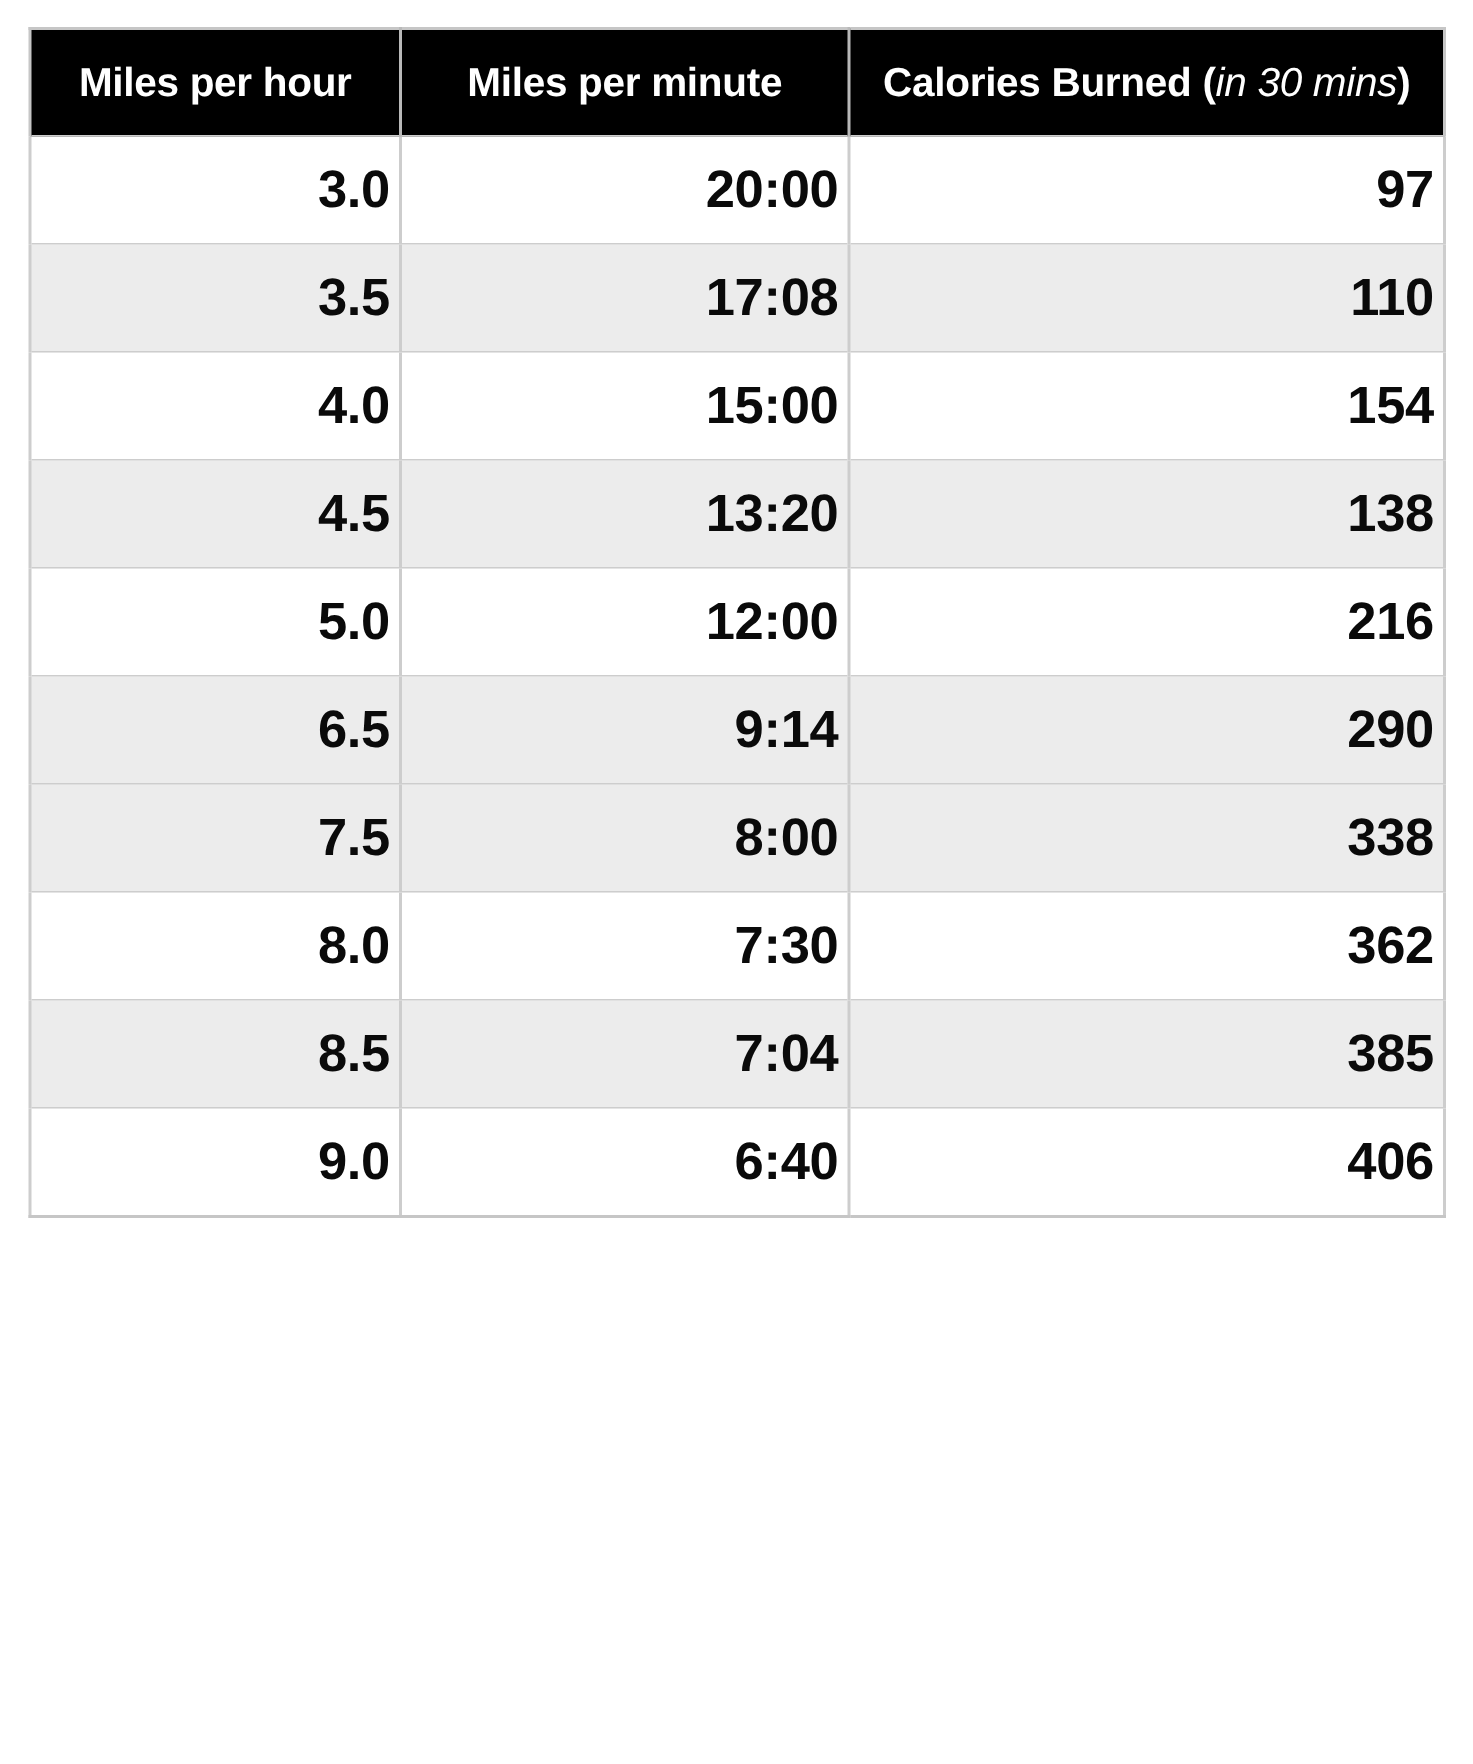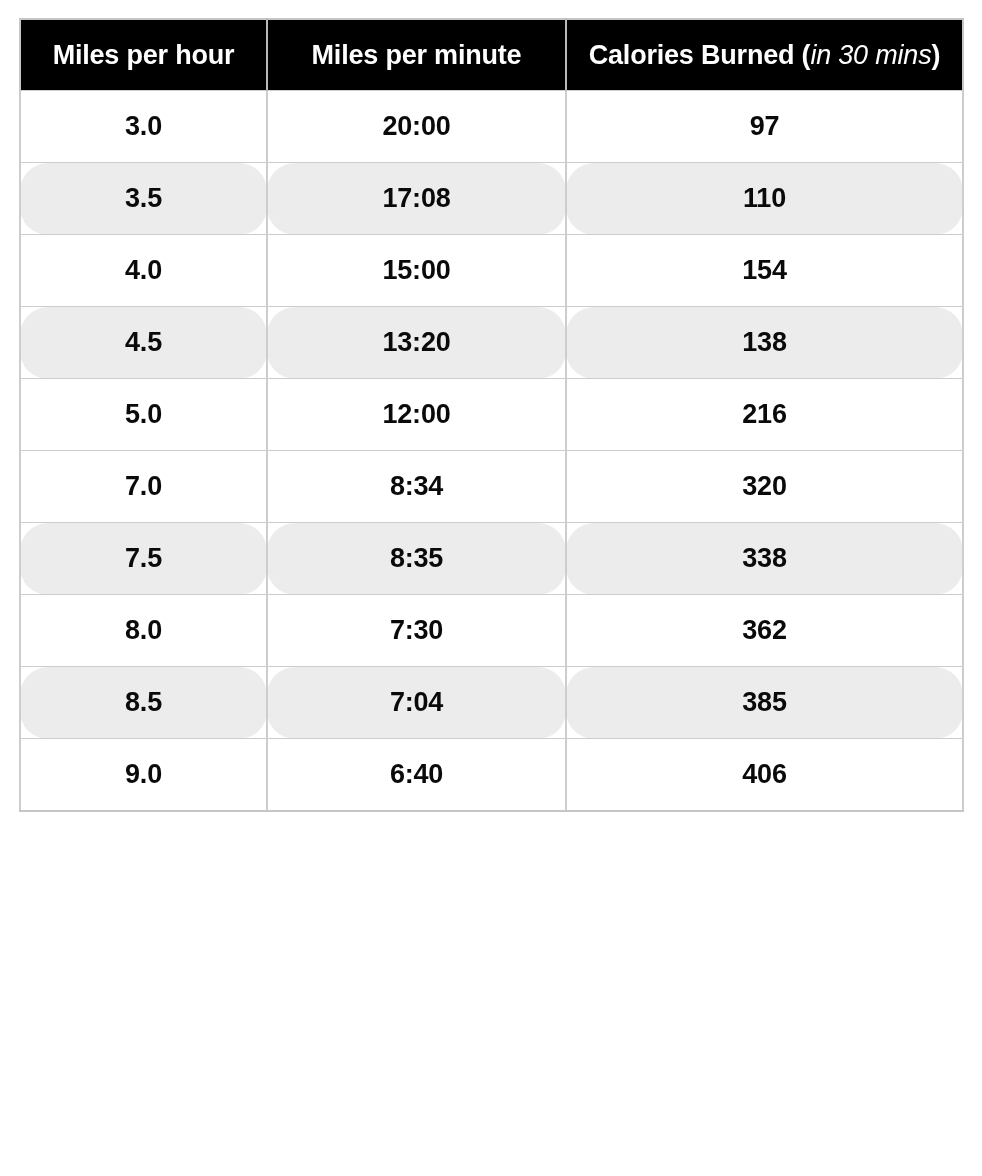--- a/index.html
+++ b/index.html
@@ -70,37 +70,36 @@
 
   th .hdr-italic {
     font-style: italic;
     font-weight: normal;
   }
 
   tbody td {
     height: 71px;
     padding: 0 6px;
     color: #0a0a0a;
-    font-size: 27px;
+    font-size: 35px;
     font-weight: bold;
-    text-align: center;
+    text-align: right;
     vertical-align: middle;
     letter-spacing: -0.2px;
     border: 1px solid #cdcdcd;
     border-left-width: 2px;
     border-right-width: 2px;
     white-space: nowrap;
   }
 
   tbody tr.row-even td {
     background: #ffffff;
   }
   tbody tr.row-odd td {
     background: #ececec;
-    border-radius: 28px;
   }
 
   tbody tr:last-child td {
     border-bottom: 2px solid #c6c6c6;
   }
 </style>
 </head>
 <body>
 
 <div class="page">
@@ -146,28 +145,28 @@
           <tr class="row-odd">
             <td>4.5</td>
             <td>13:20</td>
             <td>138</td>
           </tr>
           <tr class="row-even">
             <td>5.0</td>
             <td>12:00</td>
             <td>216</td>
           </tr>
-          <tr class="row-even">
-            <td>7.0</td>
-            <td>8:34</td>
-            <td>320</td>
+          <tr class="row-odd">
+            <td>6.5</td>
+            <td>9:14</td>
+            <td>290</td>
           </tr>
           <tr class="row-odd">
             <td>7.5</td>
-            <td>8:35</td>
+            <td>8:00</td>
             <td>338</td>
           </tr>
           <tr class="row-even">
             <td>8.0</td>
             <td>7:30</td>
             <td>362</td>
           </tr>
           <tr class="row-odd">
             <td>8.5</td>
             <td>7:04</td>

